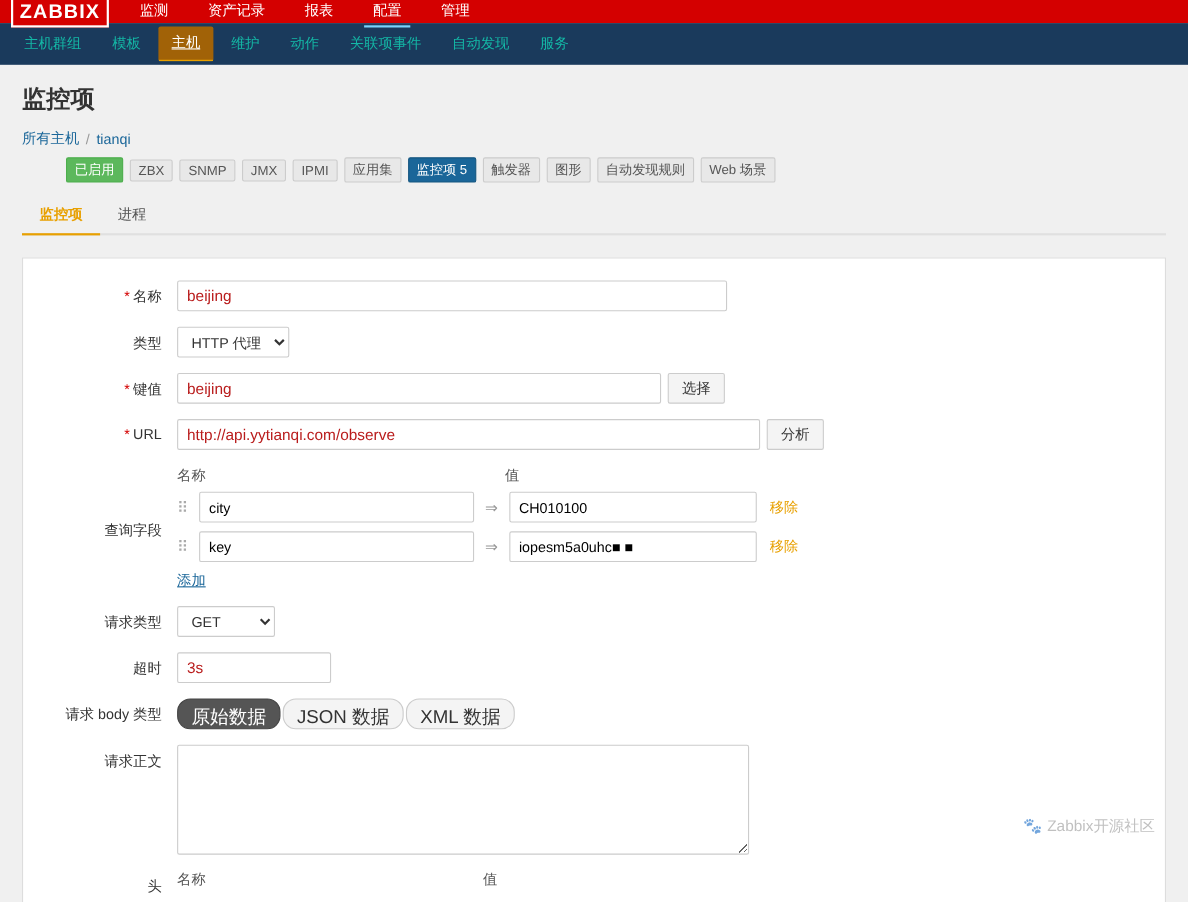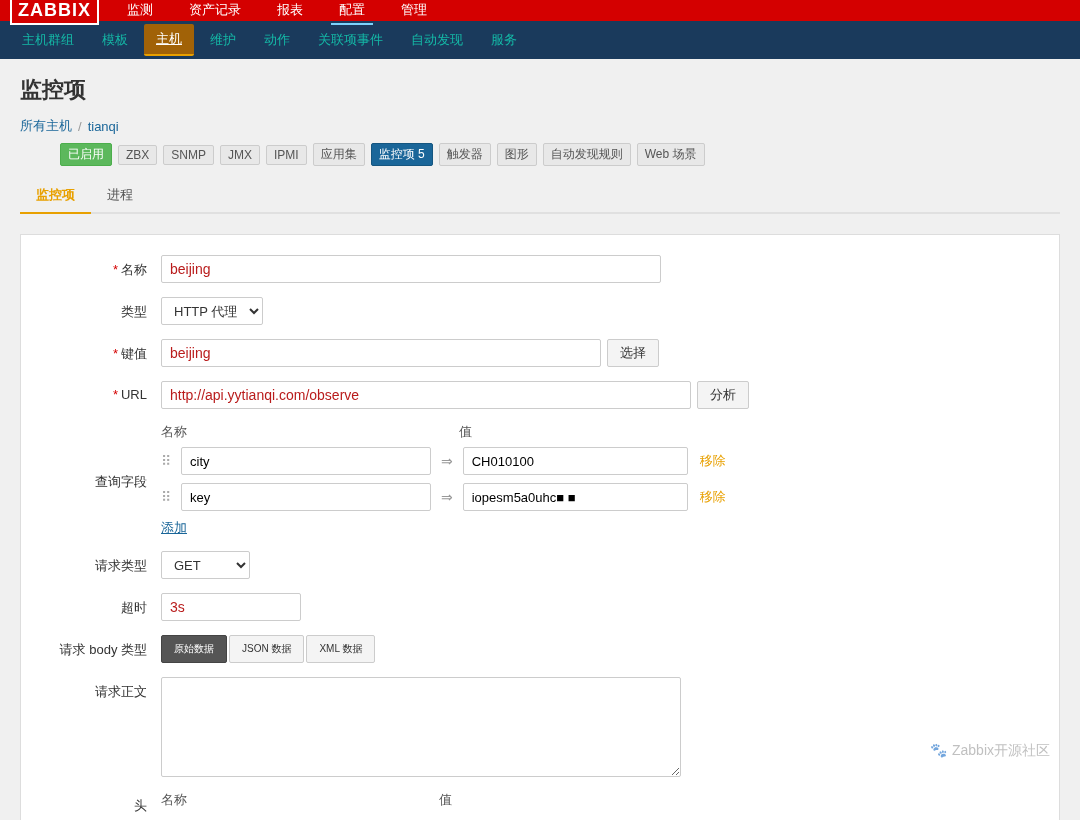--- a/index.html
+++ b/index.html
@@ -260,22 +260,22 @@
     }
 
     
     .body-type-group {
       display: flex;
       gap: 2px;
     }
     .body-type-btn {
       height: 28px;
       padding: 4px 12px;
-      border-radius: 2px;
-      font-size: 10px;
+      border-radius: 12px;
+      font-size: 17px;
       cursor: pointer;
       border: 1px solid #ccc;
       background: #f4f4f4;
       color: #333;
     }
     .body-type-btn.active {
       background: #555;
       color: white;
       border-color: #444;
     }

